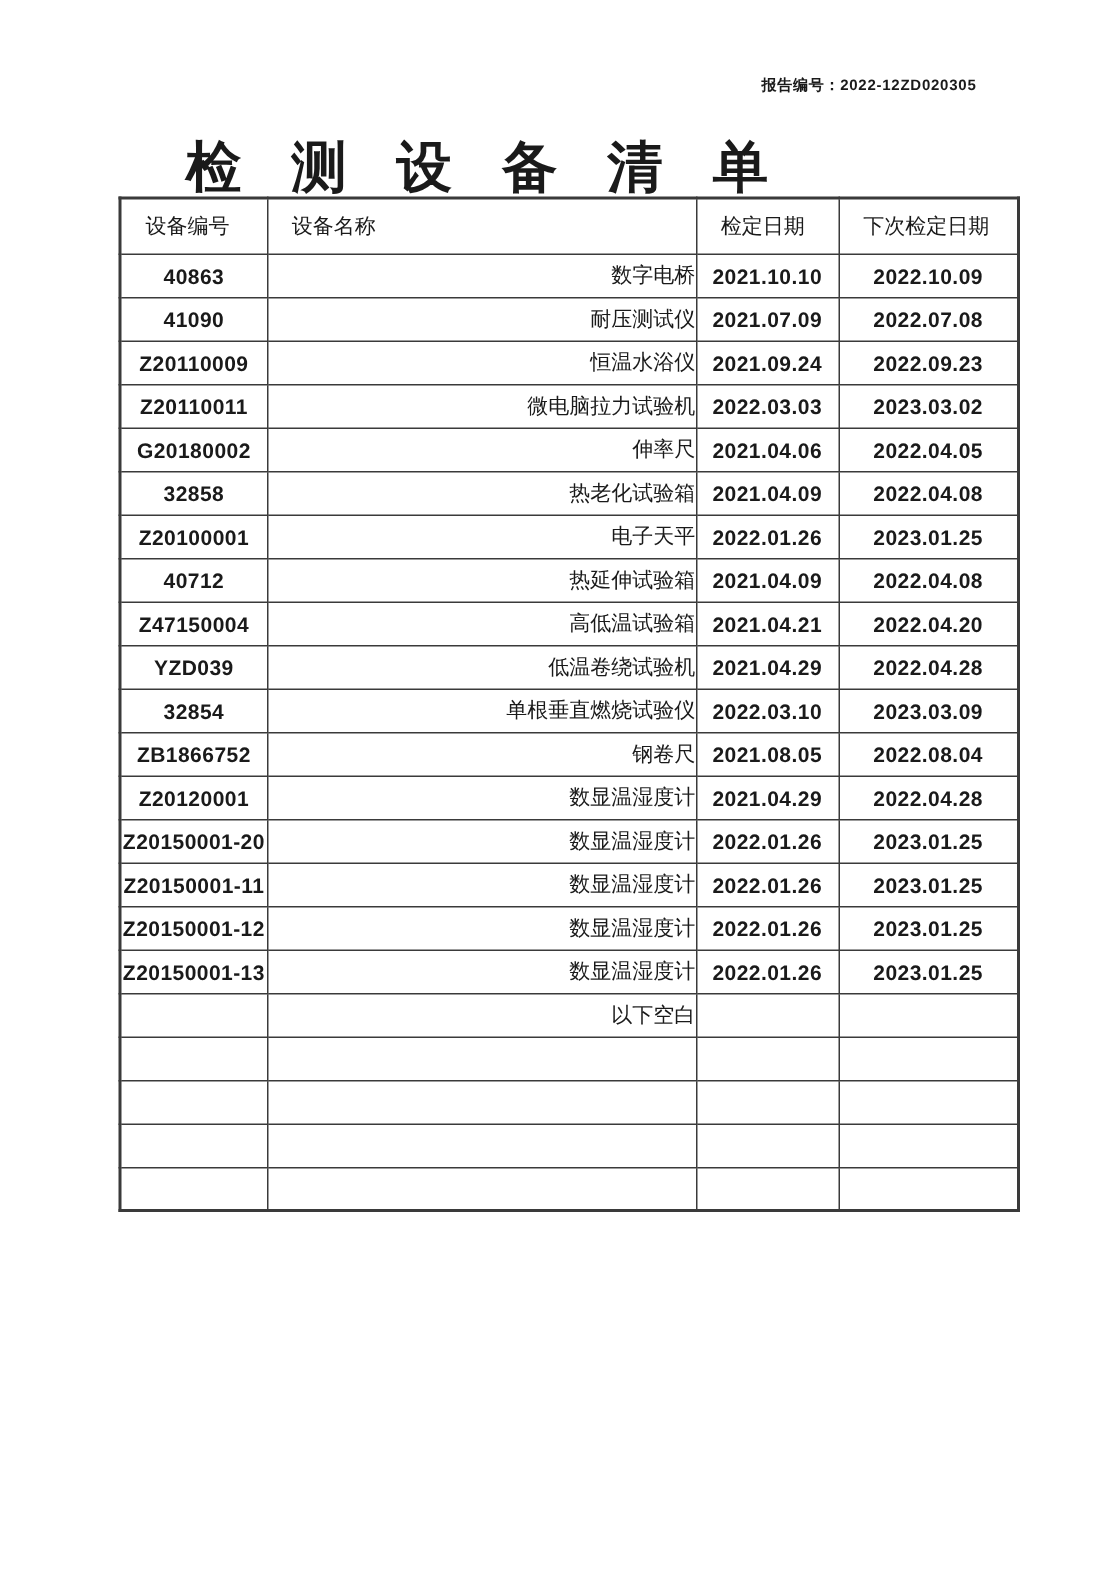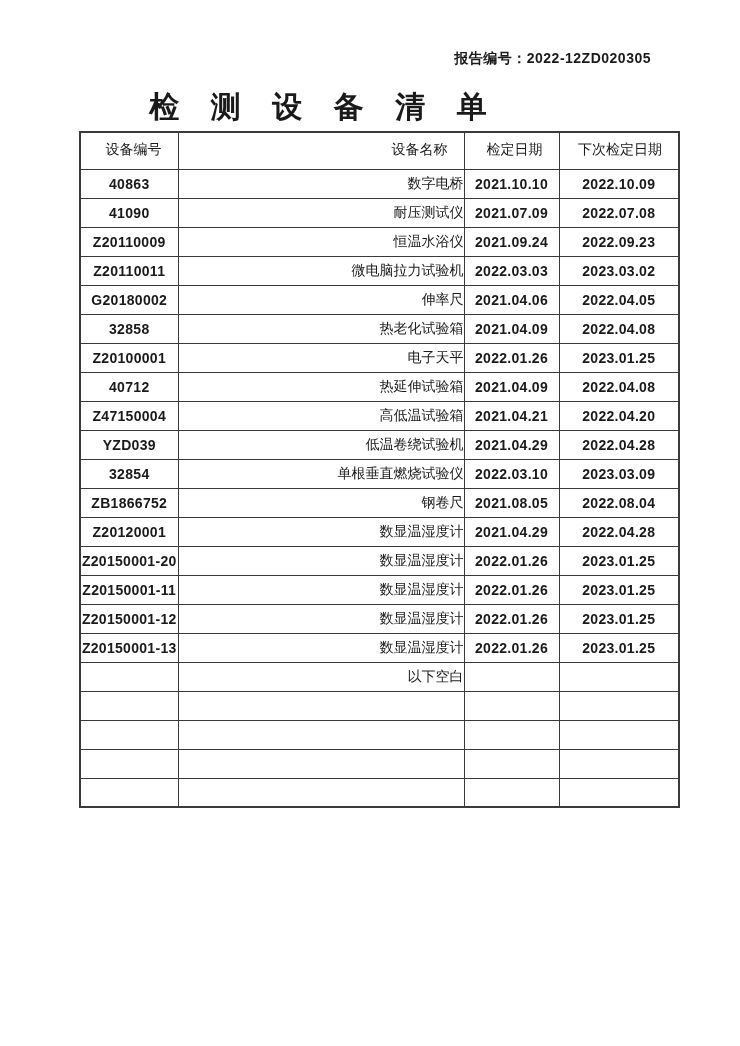--- a/index.html
+++ b/index.html
@@ -9,32 +9,32 @@
     height: 1046px;
     position: relative;
     font-family: "Liberation Sans", "DejaVu Sans", sans-serif;
     color: #1a1a1a;
     overflow: hidden;
   }
   .report-number {
     position: absolute;
     top: 50px;
     right: 89px;
-    font-size: 14px;
+    font-size: 10px;
     font-weight: bold;
     letter-spacing: 0.5px;
     white-space: nowrap;
   }
   .doc-title {
     position: absolute;
     top: 87px;
     left: 0;
     width: 636px;
     text-align: center;
-    font-size: 30px;
+    font-size: 37px;
     font-weight: bold;
     letter-spacing: 12px;
     text-indent: 12px;
     font-family: "Liberation Serif", "DejaVu Serif", serif;
   }
   table.equipment-table {
     position: absolute;
     top: 131px;
     left: 79px;
     width: 599px;
@@ -50,24 +50,24 @@
   .equipment-table td {
     border: 1px solid #3a3a3a;
     font-size: 14px;
     vertical-align: middle;
     overflow: hidden;
   }
   .equipment-table thead tr { height: 37px; }
   .equipment-table tbody tr { height: 29px; }
   .equipment-table th {
     font-weight: normal;
-    text-align: right;
+    text-align: left;
     line-height: 1.25;
     padding: 2px 16px;
-    font-family: Liberation Mono, monospace;
+    font-family: Liberation Sans, sans-serif;
   }
   .equipment-table td.cell-center {
     text-align: center;
     font-weight: 600;
     letter-spacing: 0.3px;
   }
   .equipment-table td.cell-name {
     text-align: right;
     padding-left: 13px;
     font-family: "Liberation Serif", "DejaVu Serif", serif;

